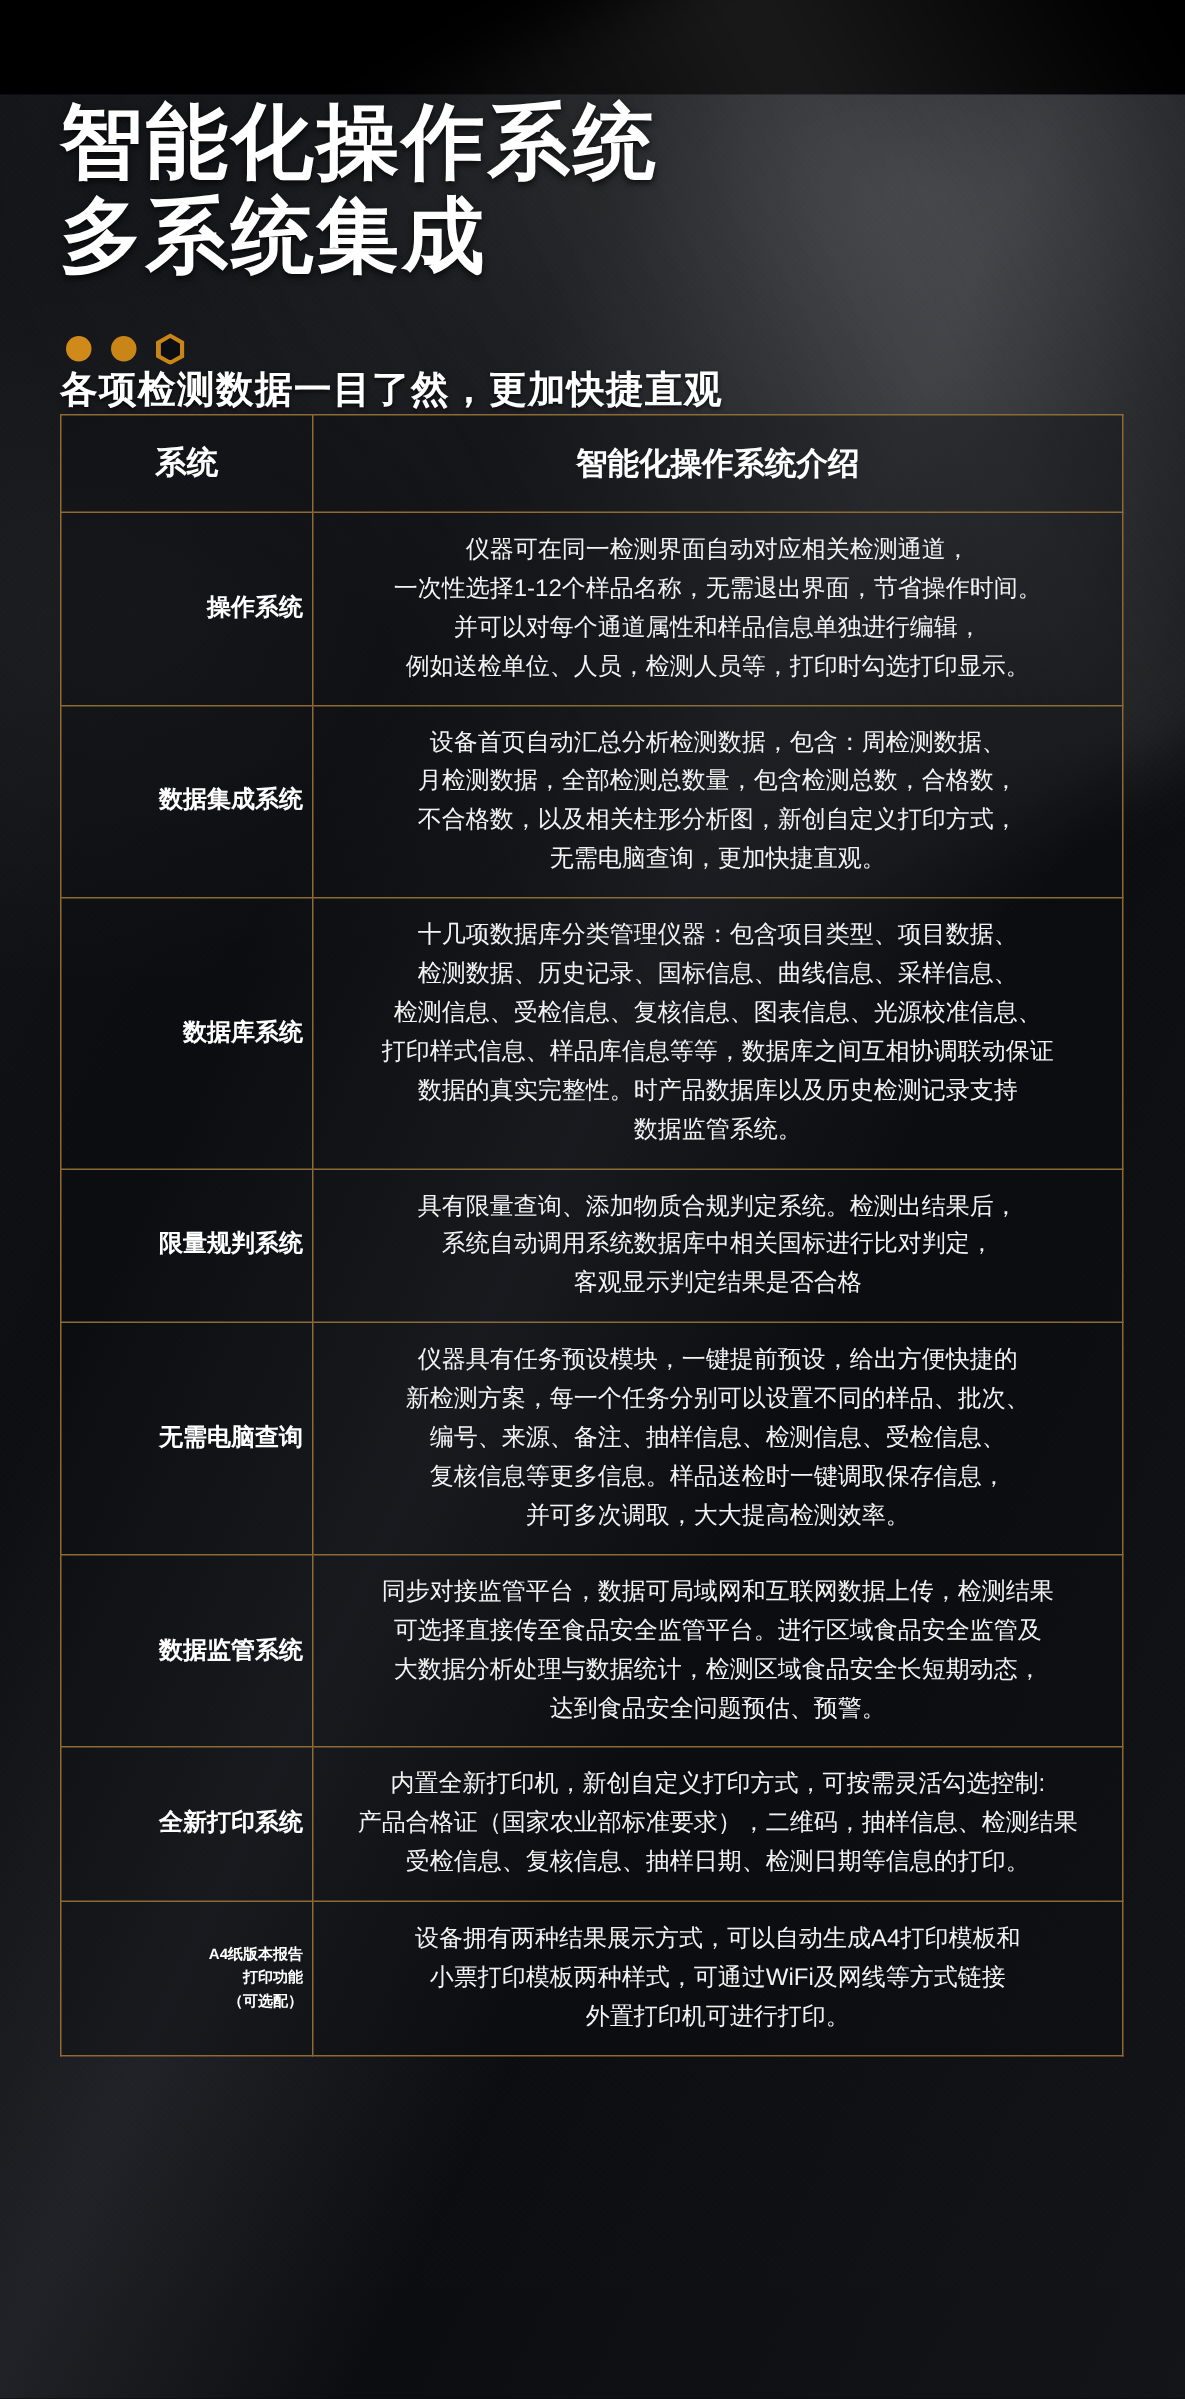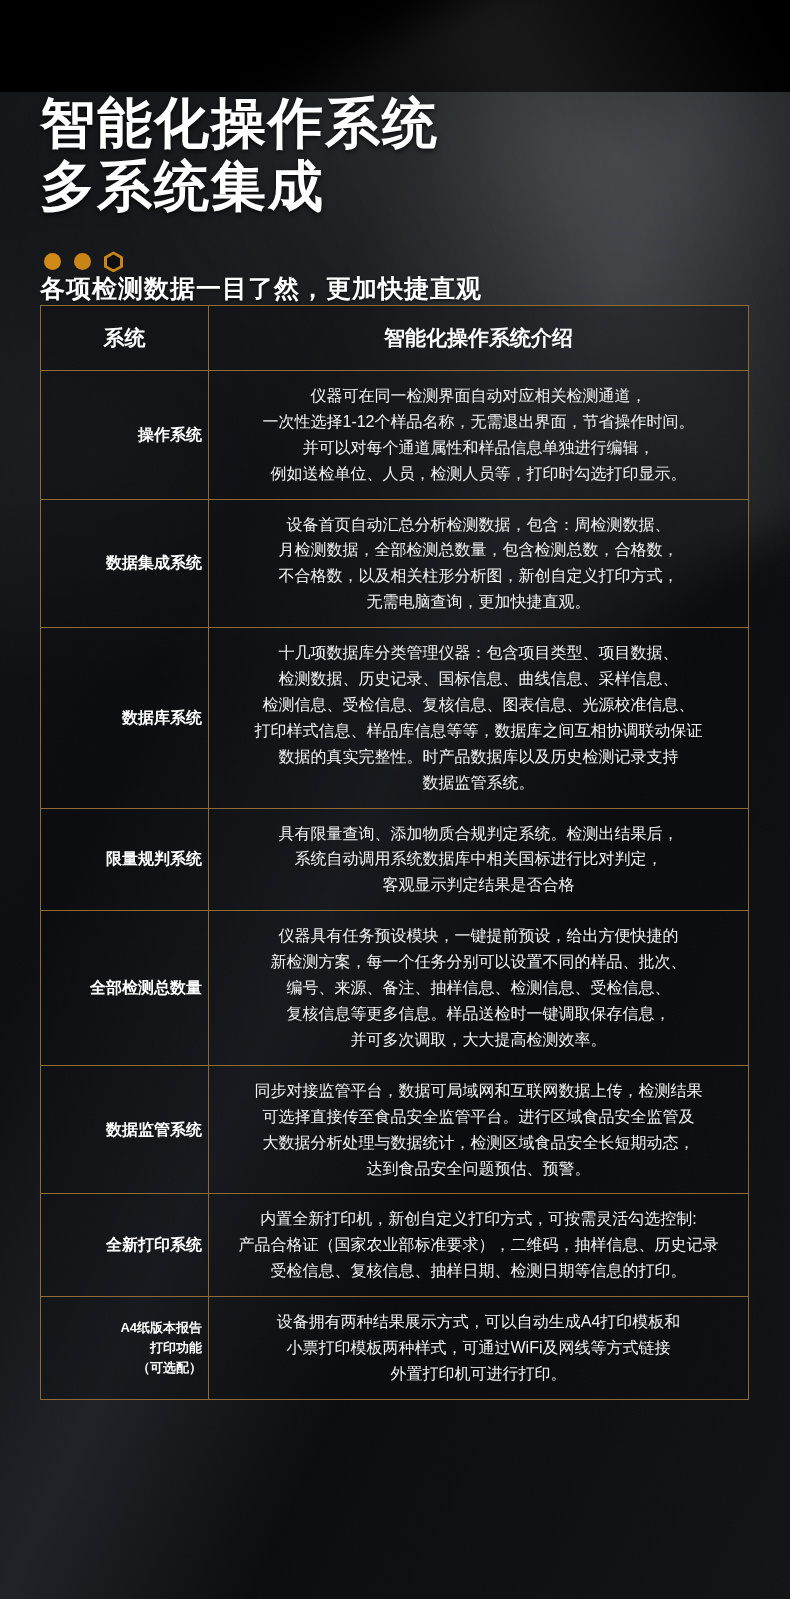--- a/index.html
+++ b/index.html
@@ -45,21 +45,21 @@
     pointer-events: none;
   }
   .content {
     position: relative;
     z-index: 3;
     padding: 0 40px;
   }
 
   
   .headline {
-    margin-top: 92px;
+    margin-top: 63px;
   }
   .headline .line {
     font-family: "DejaVu Sans", "Liberation Sans", sans-serif;
     font-weight: 700;
     font-size: 55px;
     line-height: 1.14;
     letter-spacing: 2px;
     color: #ffffff;
     text-shadow: 0 2px 5px rgba(0,0,0,0.75);
   }
@@ -134,21 +134,21 @@
     font-size: 21px;
     font-weight: 700;
     text-align: center;
     color: #ffffff;
   }
   .desc-line {
     display: block;
     white-space: nowrap;
   }
   .small-sys {
-    font-size: 13px;
+    font-size: 10px;
     line-height: 1.55;
   }
 </style>
 </head>
 <body>
 
 <div class="page">
   <div class="noise"></div>
   <div class="sheen"></div>
 
@@ -211,21 +211,21 @@
         <tr>
           <td class="col-sys">限量规判系统</td>
           <td class="col-desc">
             <span class="desc-line">具有限量查询、添加物质合规判定系统。检测出结果后，</span>
             <span class="desc-line">系统自动调用系统数据库中相关国标进行比对判定，</span>
             <span class="desc-line">客观显示判定结果是否合格</span>
           </td>
         </tr>
 
         <tr>
-          <td class="col-sys">全部检测总数量</td>
+          <td class="col-sys">无需电脑查询</td>
           <td class="col-desc">
             <span class="desc-line">仪器具有任务预设模块，一键提前预设，给出方便快捷的</span>
             <span class="desc-line">新检测方案，每一个任务分别可以设置不同的样品、批次、</span>
             <span class="desc-line">编号、来源、备注、抽样信息、检测信息、受检信息、</span>
             <span class="desc-line">复核信息等更多信息。样品送检时一键调取保存信息，</span>
             <span class="desc-line">并可多次调取，大大提高检测效率。</span>
           </td>
         </tr>
 
         <tr>
@@ -235,21 +235,21 @@
             <span class="desc-line">可选择直接传至食品安全监管平台。进行区域食品安全监管及</span>
             <span class="desc-line">大数据分析处理与数据统计，检测区域食品安全长短期动态，</span>
             <span class="desc-line">达到食品安全问题预估、预警。</span>
           </td>
         </tr>
 
         <tr>
           <td class="col-sys">全新打印系统</td>
           <td class="col-desc">
             <span class="desc-line">内置全新打印机，新创自定义打印方式，可按需灵活勾选控制:</span>
-            <span class="desc-line">产品合格证（国家农业部标准要求），二维码，抽样信息、历史记录</span>
+            <span class="desc-line">产品合格证（国家农业部标准要求），二维码，抽样信息、检测结果</span>
             <span class="desc-line">受检信息、复核信息、抽样日期、检测日期等信息的打印。</span>
           </td>
         </tr>
 
         <tr>
           <td class="col-sys small-sys">
             <span class="desc-line">A4纸版本报告</span>
             <span class="desc-line">打印功能</span>
             <span class="desc-line">（可选配）</span>
           </td>

